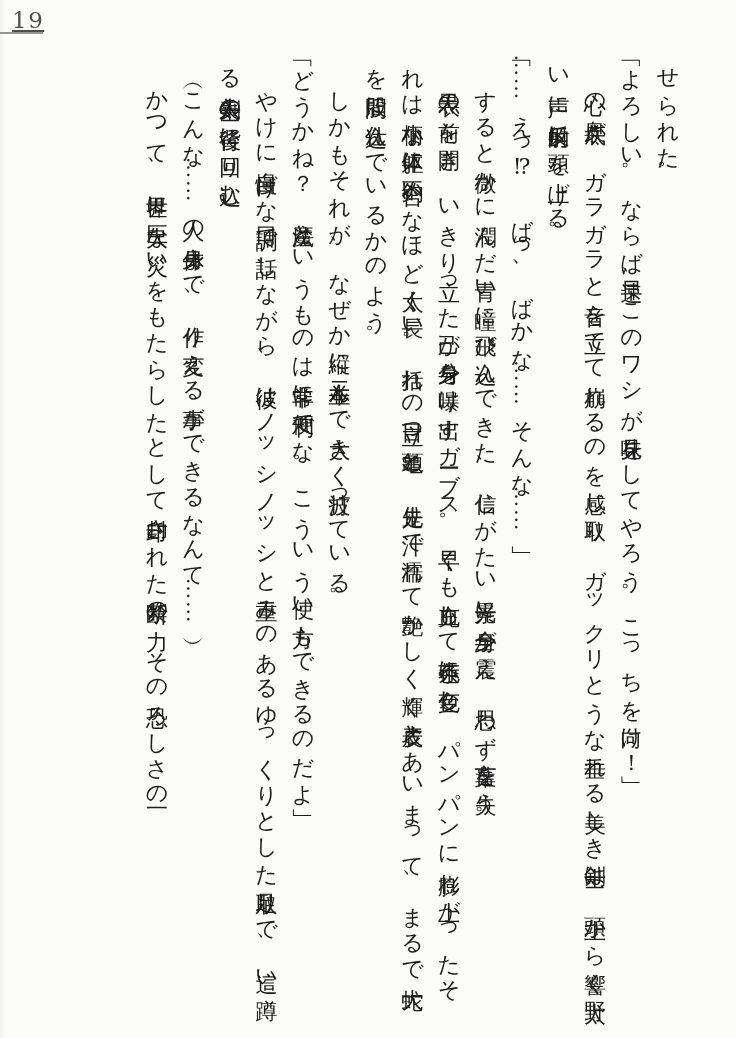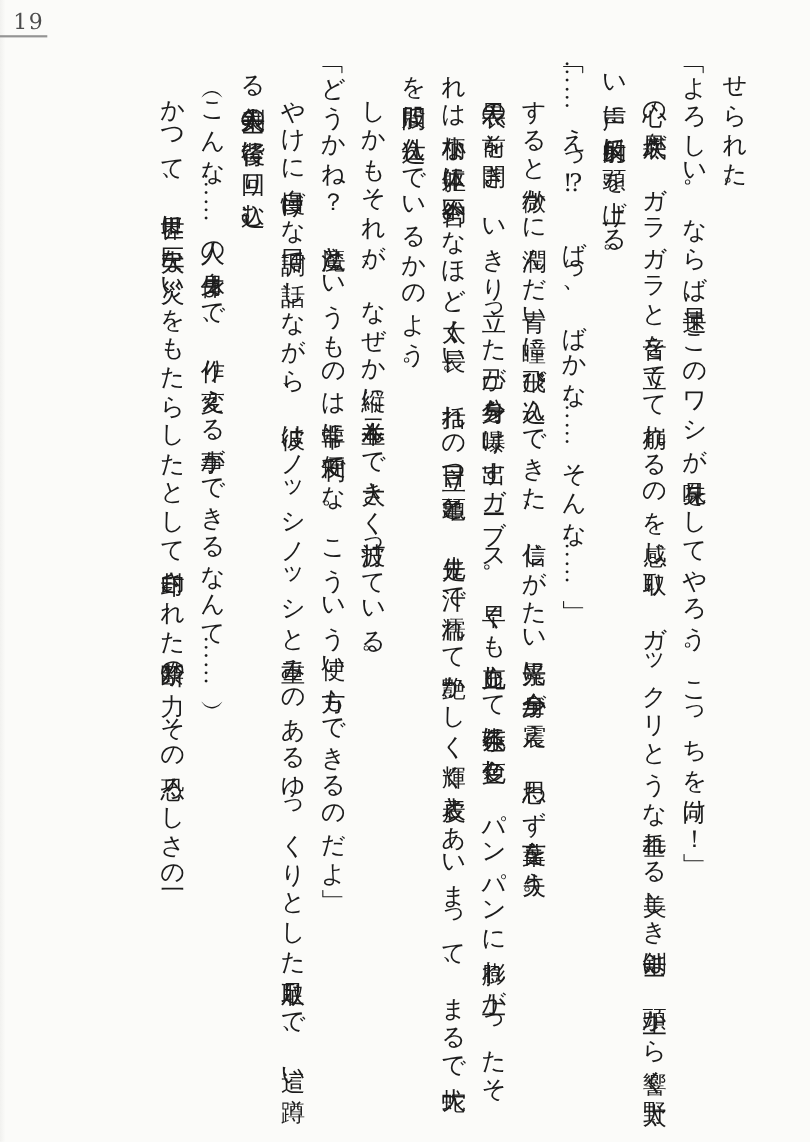--- a/index.html
+++ b/index.html
@@ -17,24 +17,25 @@
   .page {
     position: absolute;
     inset: 0;
     background: linear-gradient(to right, #f1f1ef 0px, #fbfbf9 5px);
   }
   .page-number {
     position: absolute;
     top: 9px;
     left: 12px;
     font-family: "DejaVu Serif", "Liberation Serif", serif;
-    font-size: 20px;
+    font-size: 23px;
     letter-spacing: 1.5px;
     color: #4d4d4d;
     line-height: 1;
+    text-decoration: underline;
   }
   .page-number-rule {
     position: absolute;
     top: 32px;
     left: 0;
     width: 43px;
     height: 2px;
     background: #949494;
   }
   .text-block {

